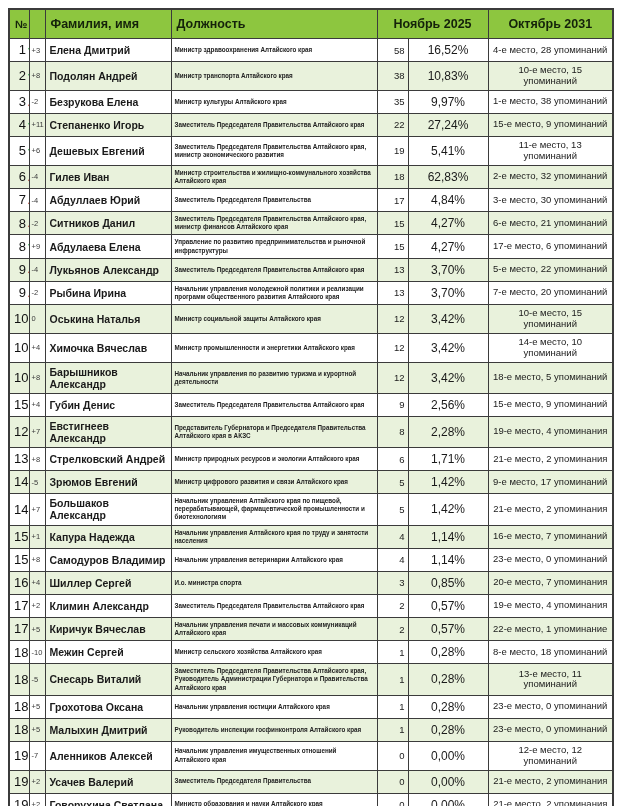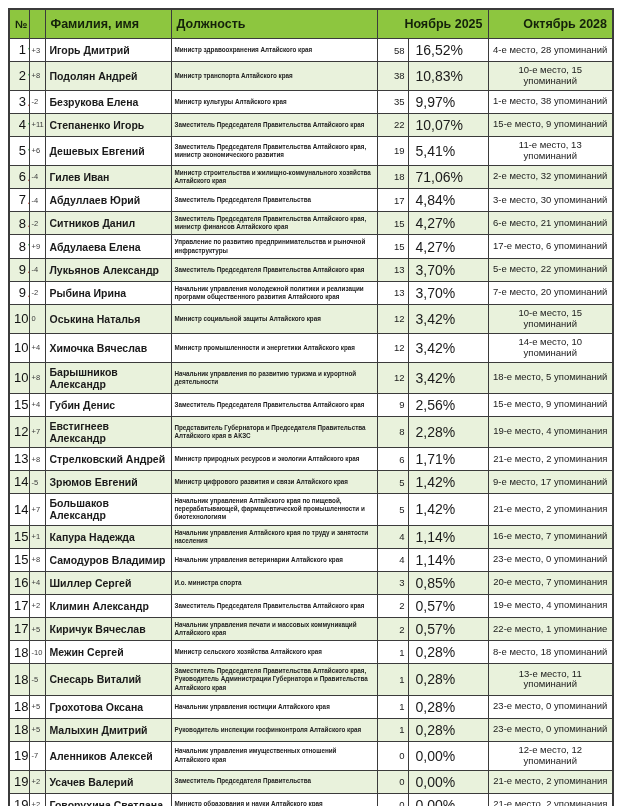--- a/index.html
+++ b/index.html
@@ -12,21 +12,21 @@
   table{
     border-collapse:collapse;table-layout:fixed;width:604px;
     border:2px solid #3b3b3b;
   }
   th,td{border:1px solid #3b3b3b;vertical-align:middle;overflow:hidden;}
   thead th{
     background:#8dc63f;color:#14220a;font-weight:bold;
     font-size:12.5px;padding:7px 5px;text-align:left;
   }
   th.h-num{font-size:11px;padding-left:5px;}
-  th.h-nov,th.h-oct{text-align:right;}
+  th.h-nov,th.h-oct{text-align:center;}
   tbody tr{background:#ffffff;}
   tbody tr:nth-child(even){background:#e9f2dc;}
   td.c-rank{
     padding:2px 1px 2px 4px;white-space:nowrap;
   }
   .rank{
     display:inline-block;font-size:13px;line-height:1.15;color:#111;
     vertical-align:middle;min-width:12px;text-align:right;
   }
   .trend{display:inline-block;vertical-align:middle;margin-left:2px;}
@@ -37,21 +37,21 @@
   td.c-name{
     font-weight:bold;font-size:10.5px;line-height:1.15;padding:3px 4px;
   }
   td.c-pos{
     font-weight:bold;font-size:6.3px;line-height:1.3;padding:3px 3px;color:#222;
   }
   td.c-count{
     font-size:9.5px;text-align:right;padding:3px 3px;
   }
   td.c-pct{
-    font-size:14px;text-align:left;padding:3px 7px;
+    font-size:12px;text-align:center;padding:3px 7px;
   }
   td.c-oct{
     font-size:9.5px;text-align:center;padding:3px 4px;line-height:1.15;
   }
 </style>
 </head>
 <body>
 
 <div class="table-wrap">
   <table>
@@ -64,32 +64,32 @@
         <col style="width:80px">
       <col style="width:125px">
     </colgroup>
     <thead>
       <tr>
         <th class="h-num">№</th>
         <th class="h-chg"></th>
         <th class="h-name">Фамилия, имя</th>
         <th class="h-pos">Должность</th>
         <th class="h-nov" colspan="2">Ноябрь 2025</th>
-        <th class="h-oct">Октябрь 2028</th>
+        <th class="h-oct">Октябрь 2031</th>
       </tr>
     </thead>
     <tbody>
         <tr>
     <td class="c-rank">
       <span class="rank">1</span><span class="trend"><svg width="8" height="14" viewBox="0 0 8 14">
                 <path d="M4 13 L4 1.6 M0.9 4.8 L4 1.6 L7.1 4.8" fill="none" stroke="#2fae49" stroke-width="1.4" stroke-linecap="round" stroke-linejoin="round"></path>
               </svg></span>
     </td>
     <td class="c-change">+3</td>
-    <td class="c-name">Игорь Дмитрий</td>
+    <td class="c-name">Елена Дмитрий</td>
     <td class="c-pos">Министр здравоохранения Алтайского края</td>
     <td class="c-count">58</td>
     <td class="c-pct">16,52%</td>
     <td class="c-oct">4-е место, 28 упоминаний</td>
   </tr>
         <tr>
     <td class="c-rank">
       <span class="rank">2</span><span class="trend"><svg width="8" height="14" viewBox="0 0 8 14">
                 <path d="M4 13 L4 1.6 M0.9 4.8 L4 1.6 L7.1 4.8" fill="none" stroke="#2fae49" stroke-width="1.4" stroke-linecap="round" stroke-linejoin="round"></path>
               </svg></span>
@@ -117,21 +117,21 @@
         <tr>
     <td class="c-rank">
       <span class="rank">4</span><span class="trend"><svg width="8" height="14" viewBox="0 0 8 14">
                 <path d="M4 13 L4 1.6 M0.9 4.8 L4 1.6 L7.1 4.8" fill="none" stroke="#2fae49" stroke-width="1.4" stroke-linecap="round" stroke-linejoin="round"></path>
               </svg></span>
     </td>
     <td class="c-change">+11</td>
     <td class="c-name">Степаненко Игорь</td>
     <td class="c-pos">Заместитель Председателя Правительства Алтайского края</td>
     <td class="c-count">22</td>
-    <td class="c-pct">10,07%</td>
+    <td class="c-pct">27,24%</td>
     <td class="c-oct">15-е место, 9 упоминаний</td>
   </tr>
         <tr>
     <td class="c-rank">
       <span class="rank">5</span><span class="trend"><svg width="8" height="14" viewBox="0 0 8 14">
                 <path d="M4 13 L4 1.6 M0.9 4.8 L4 1.6 L7.1 4.8" fill="none" stroke="#2fae49" stroke-width="1.4" stroke-linecap="round" stroke-linejoin="round"></path>
               </svg></span>
     </td>
     <td class="c-change">+6</td>
     <td class="c-name">Дешевых Евгений</td>
@@ -143,21 +143,21 @@
         <tr>
     <td class="c-rank">
       <span class="rank">6</span><span class="trend"><svg width="8" height="14" viewBox="0 0 8 14">
                 <path d="M4 1 L4 12.4 M0.9 9.2 L4 12.4 L7.1 9.2" fill="none" stroke="#b23a2c" stroke-width="1.4" stroke-linecap="round" stroke-linejoin="round"></path>
               </svg></span>
     </td>
     <td class="c-change">-4</td>
     <td class="c-name">Гилев Иван</td>
     <td class="c-pos">Министр строительства и жилищно-коммунального хозяйства Алтайского края</td>
     <td class="c-count">18</td>
-    <td class="c-pct">71,06%</td>
+    <td class="c-pct">62,83%</td>
     <td class="c-oct">2-е место, 32 упоминаний</td>
   </tr>
         <tr>
     <td class="c-rank">
       <span class="rank">7</span><span class="trend"><svg width="8" height="14" viewBox="0 0 8 14">
                 <path d="M4 1 L4 12.4 M0.9 9.2 L4 12.4 L7.1 9.2" fill="none" stroke="#b23a2c" stroke-width="1.4" stroke-linecap="round" stroke-linejoin="round"></path>
               </svg></span>
     </td>
     <td class="c-change">-4</td>
     <td class="c-name">Абдуллаев Юрий</td>

